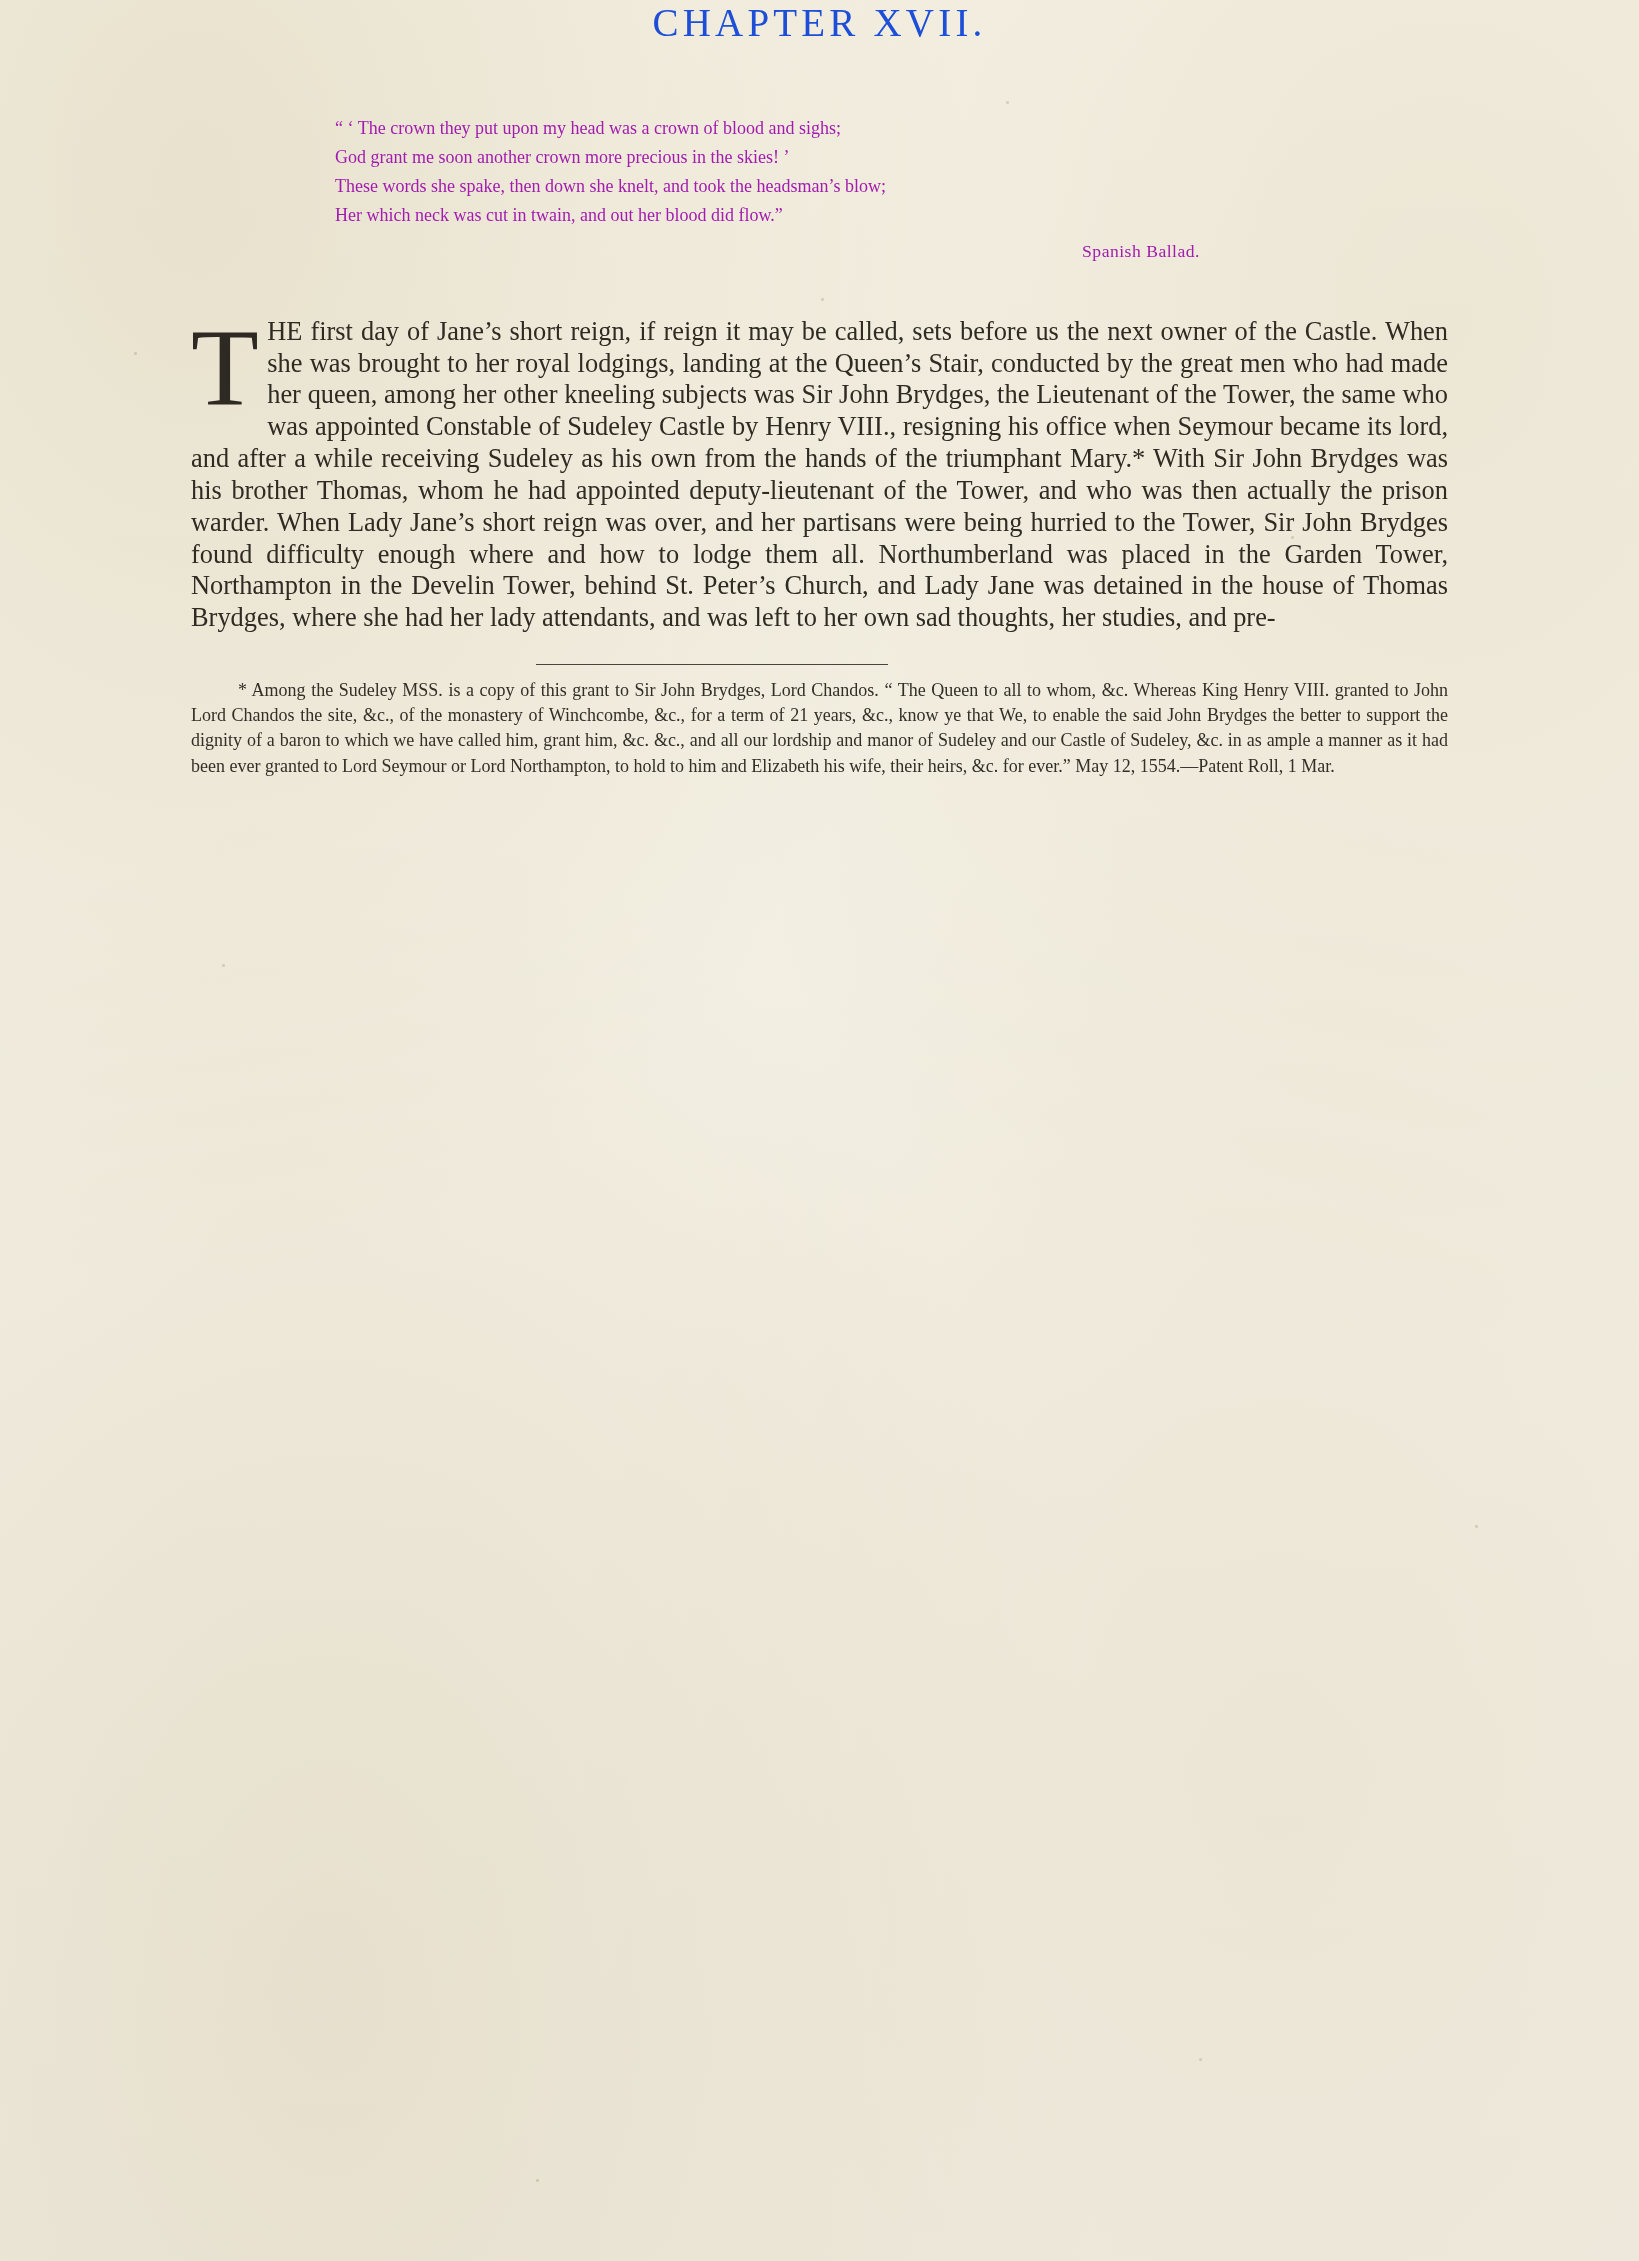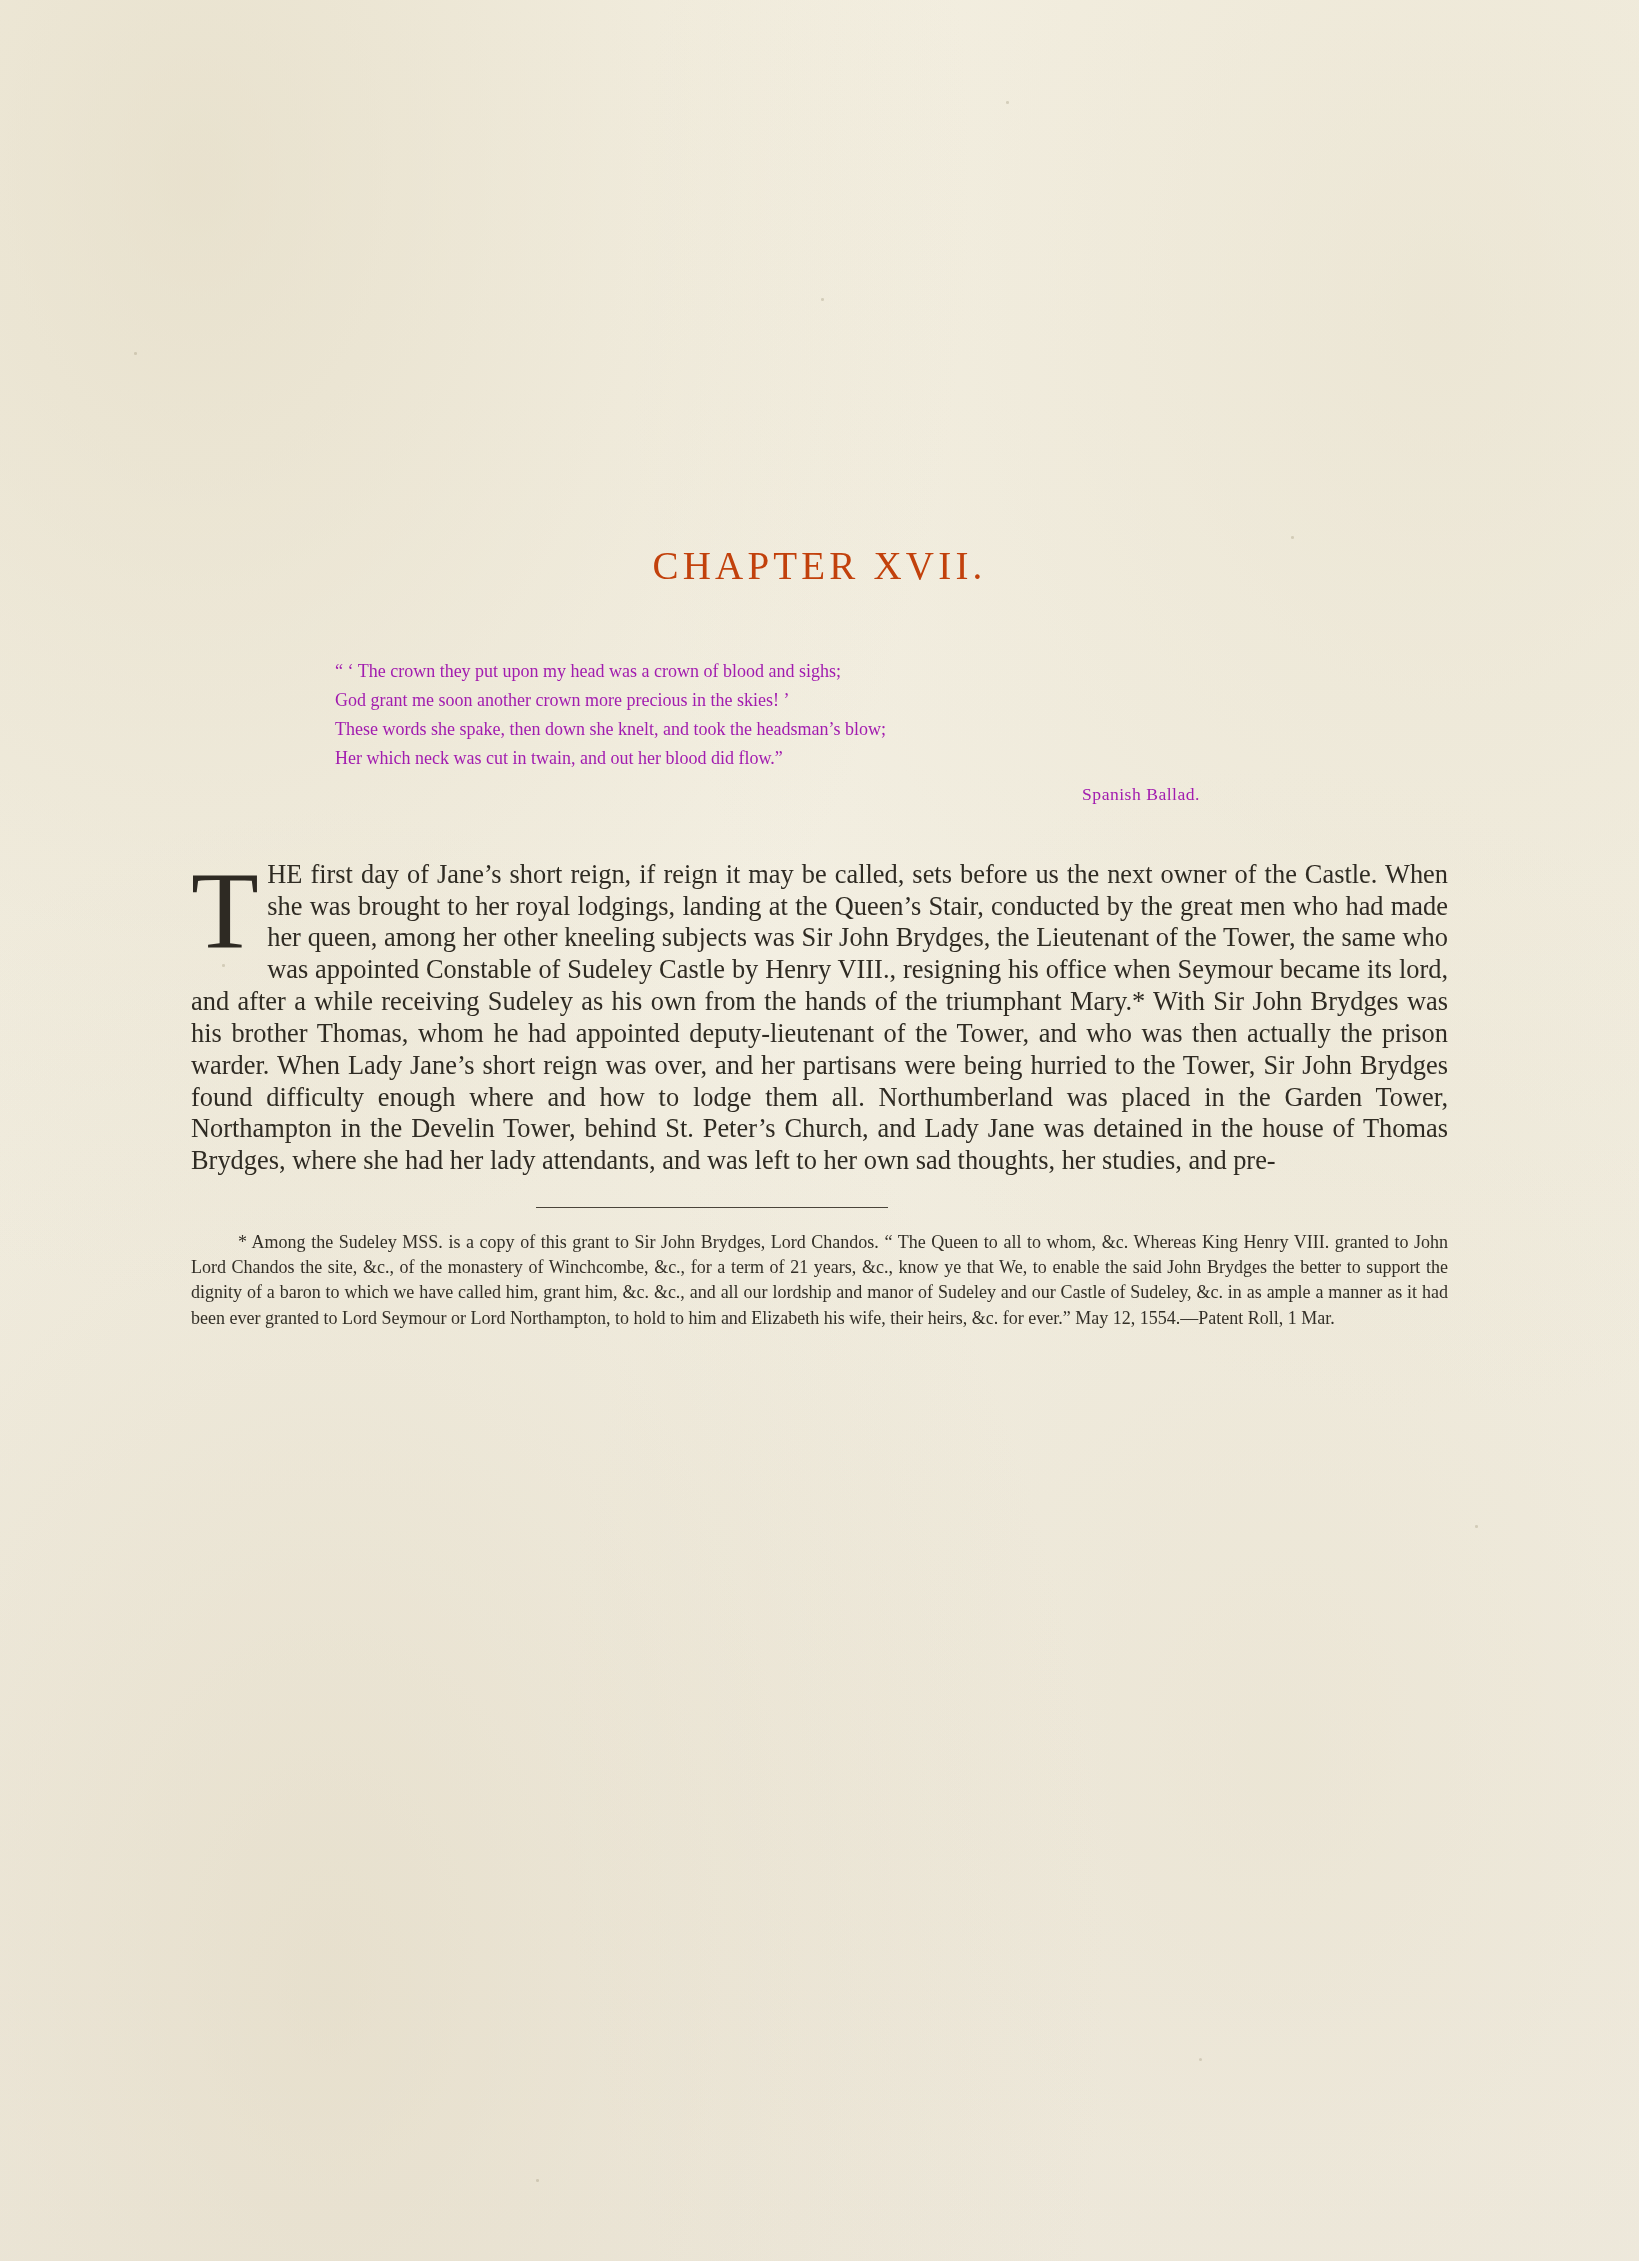--- a/index.html
+++ b/index.html
@@ -32,26 +32,25 @@
     border-radius: 50%;
     width: 2.5px;
     height: 2.5px;
   }
   .content {
     position: absolute;
     left: 0; right: 0; top: 0;
   }
   .chapter-title {
     margin: 0;
-    padding-top: 543px;
     text-align: center;
     font-size: 39px;
     letter-spacing: 4.2px;
     font-weight: normal;
-    color: #c2410c;
+    color: #1d4ed8;
   }
   .epigraph {
     width: 880px;
     margin: 69px 0 0 335px;
     font-size: 18px;
     line-height: 1.62;
     color: #a21caf;
   }
   .epigraph div {
     white-space: pre;
@@ -82,21 +81,21 @@
     color: #2e2a23;
   }
   .footnote-rule {
     width: 352px;
     height: 0;
     border-top: 1.3px solid #4a443a;
     margin: 30px 0 0 536px;
   }
   .footnote {
     width: 1257px;
-    margin: 22px 0 0 191px;
+    margin: 13px 0 0 191px;
     font-size: 18px;
     line-height: 1.40;
     text-align: justify;
     color: #332f27;
   }
   .footnote .star {
     padding-left: 47px;
   }
 </style>
 </head>

